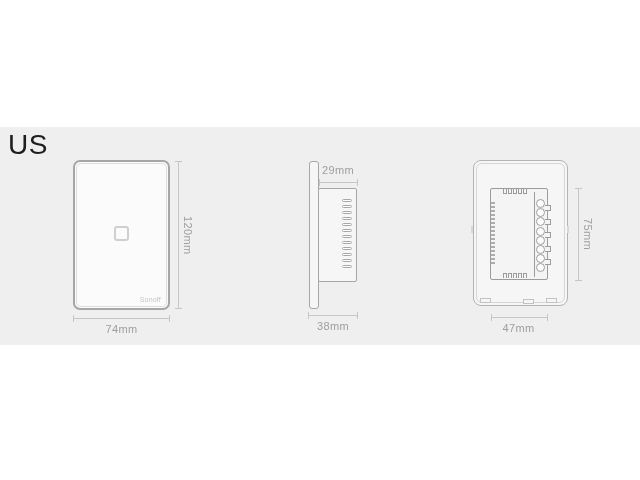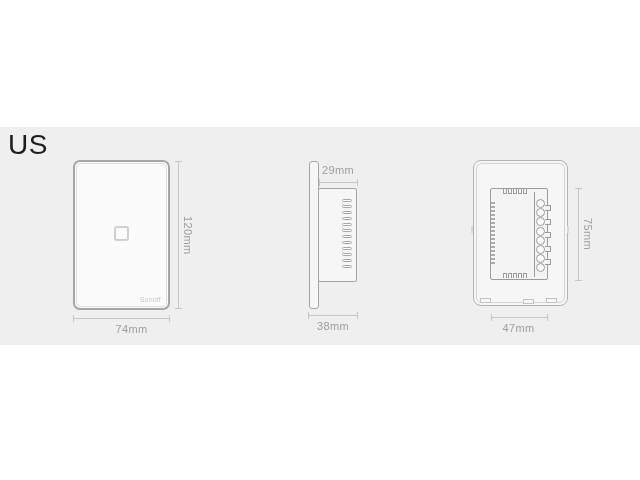--- a/index.html
+++ b/index.html
@@ -112,21 +112,21 @@
   <div class="region-label">US</div>
 
   <div class="front-panel">
     <div class="inner-line"></div>
     <div class="touch-btn"></div>
     <div class="brand">Sonoff</div>
   </div>
   <div class="dim-v" style="left:178px;top:161px;height:148px;"></div>
   <div class="dim-label v" style="left:181px;top:161px;height:148px;width:14px;">120mm</div>
   <div class="dim-h" style="left:73px;top:318px;width:97px;"></div>
-  <div class="dim-label h" style="left:83px;top:323px;width:97px;">74mm</div>
+  <div class="dim-label h" style="left:73px;top:323px;width:97px;">74mm</div>
 
   <div class="side-plate"></div>
   <div class="side-body"></div>
   <div class="side-vents">
       <div class="vent-slot" style="top: 0px;"></div>
       <div class="vent-slot" style="top: 6px;"></div>
       <div class="vent-slot" style="top: 12px;"></div>
       <div class="vent-slot" style="top: 18px;"></div>
       <div class="vent-slot" style="top: 24px;"></div>
       <div class="vent-slot" style="top: 30px;"></div>

